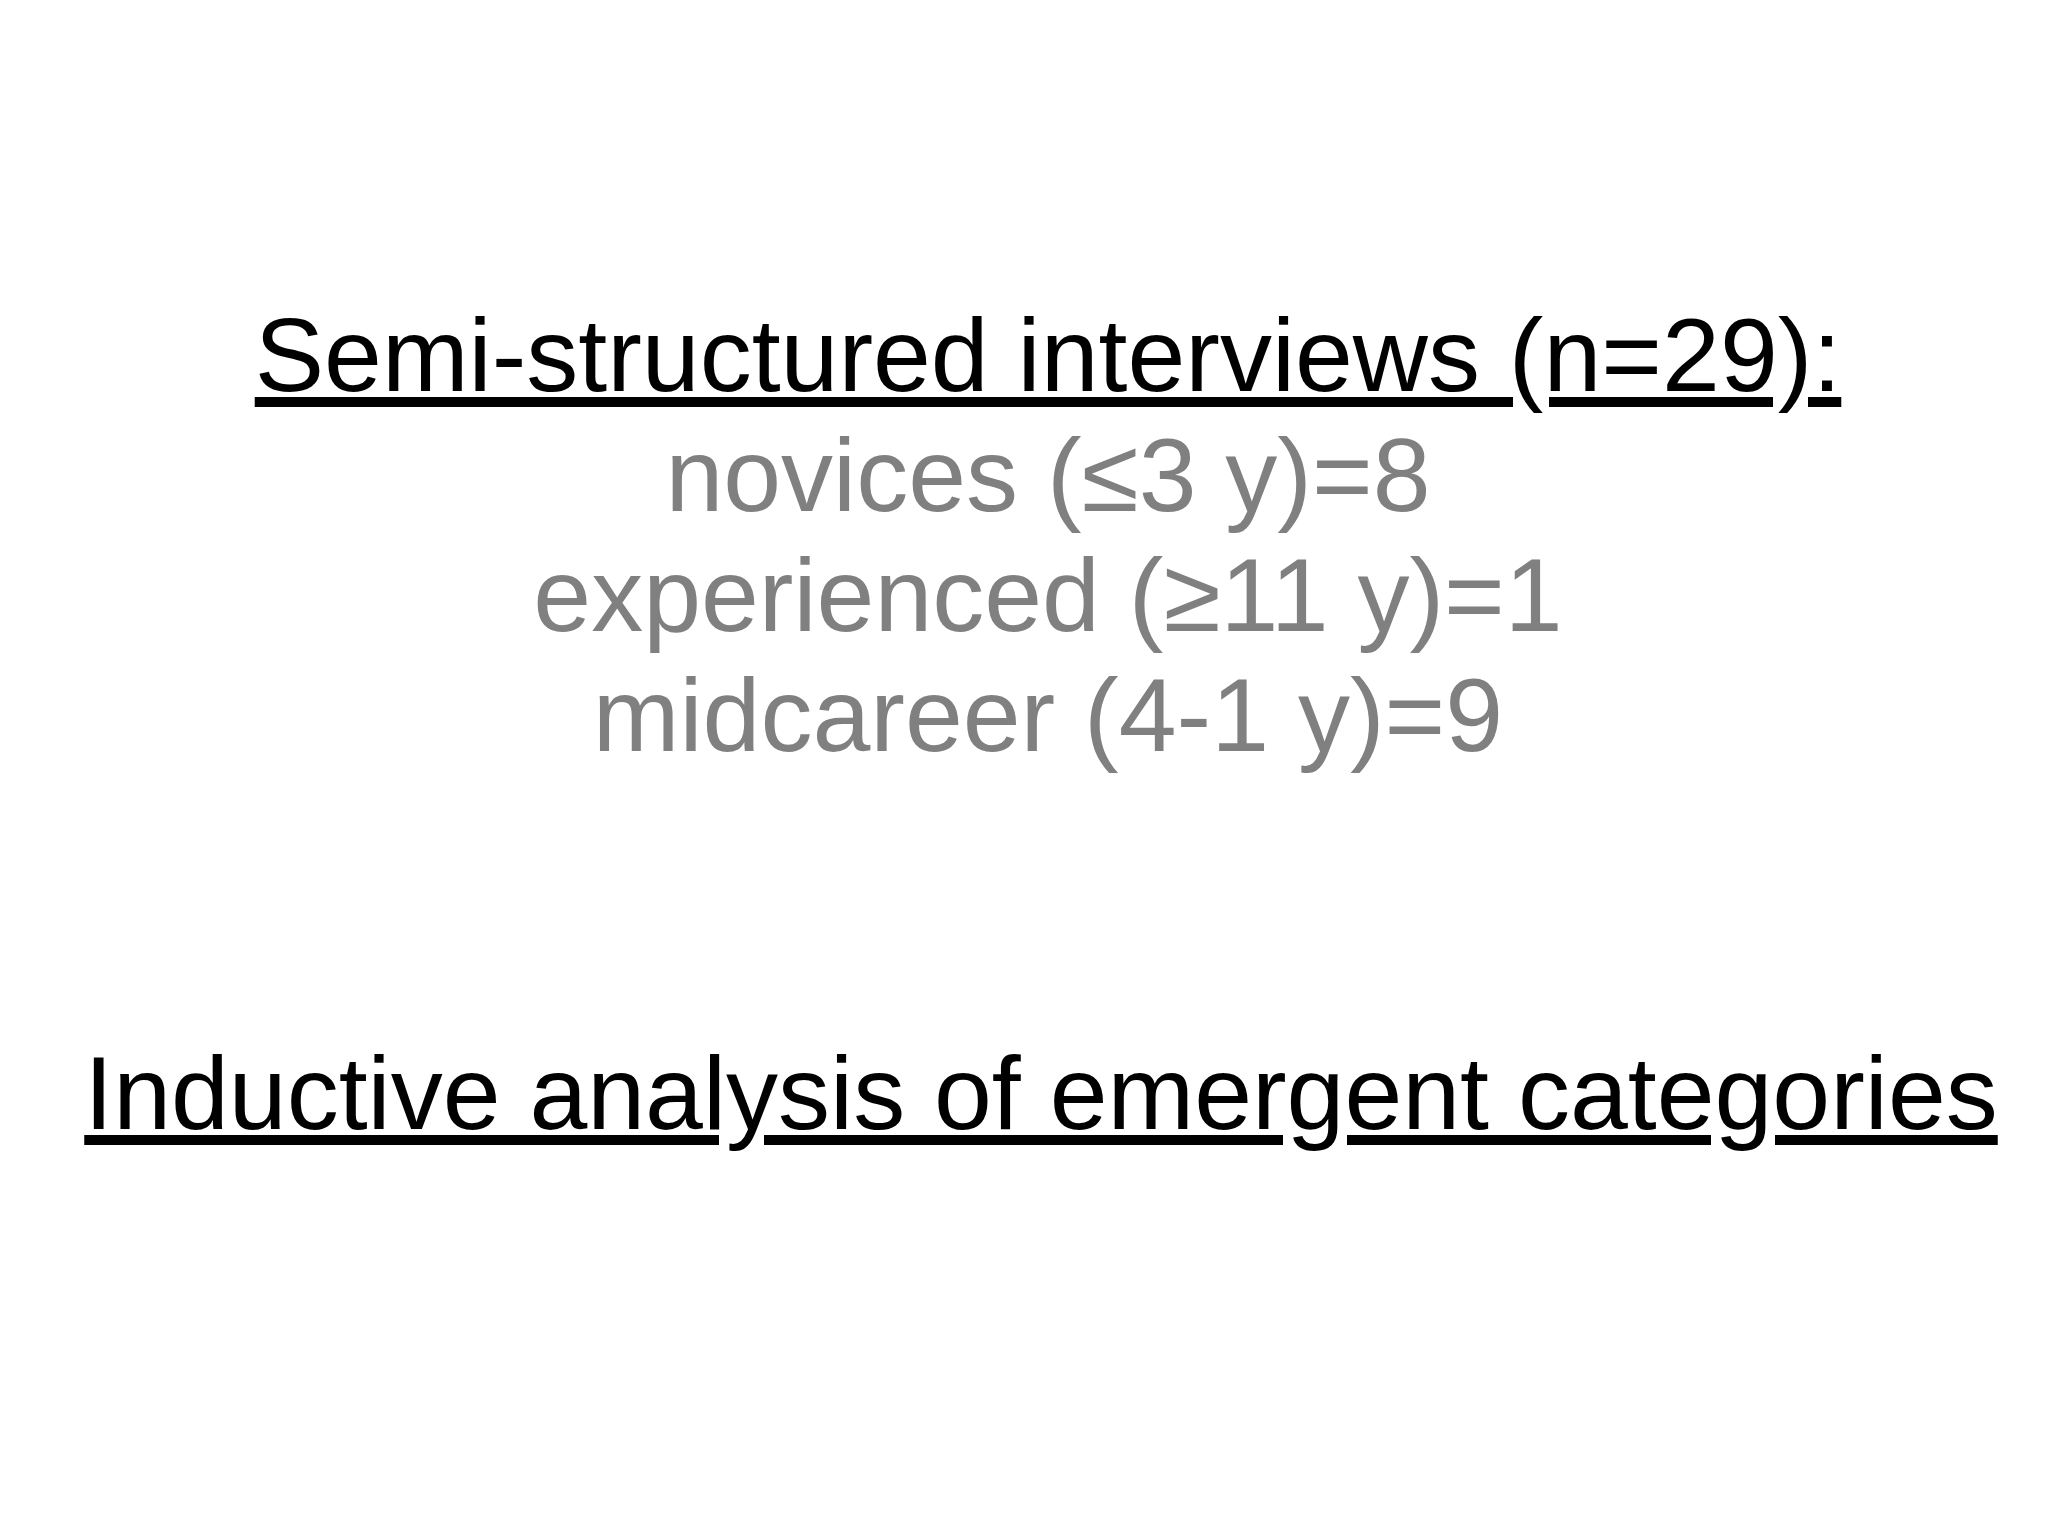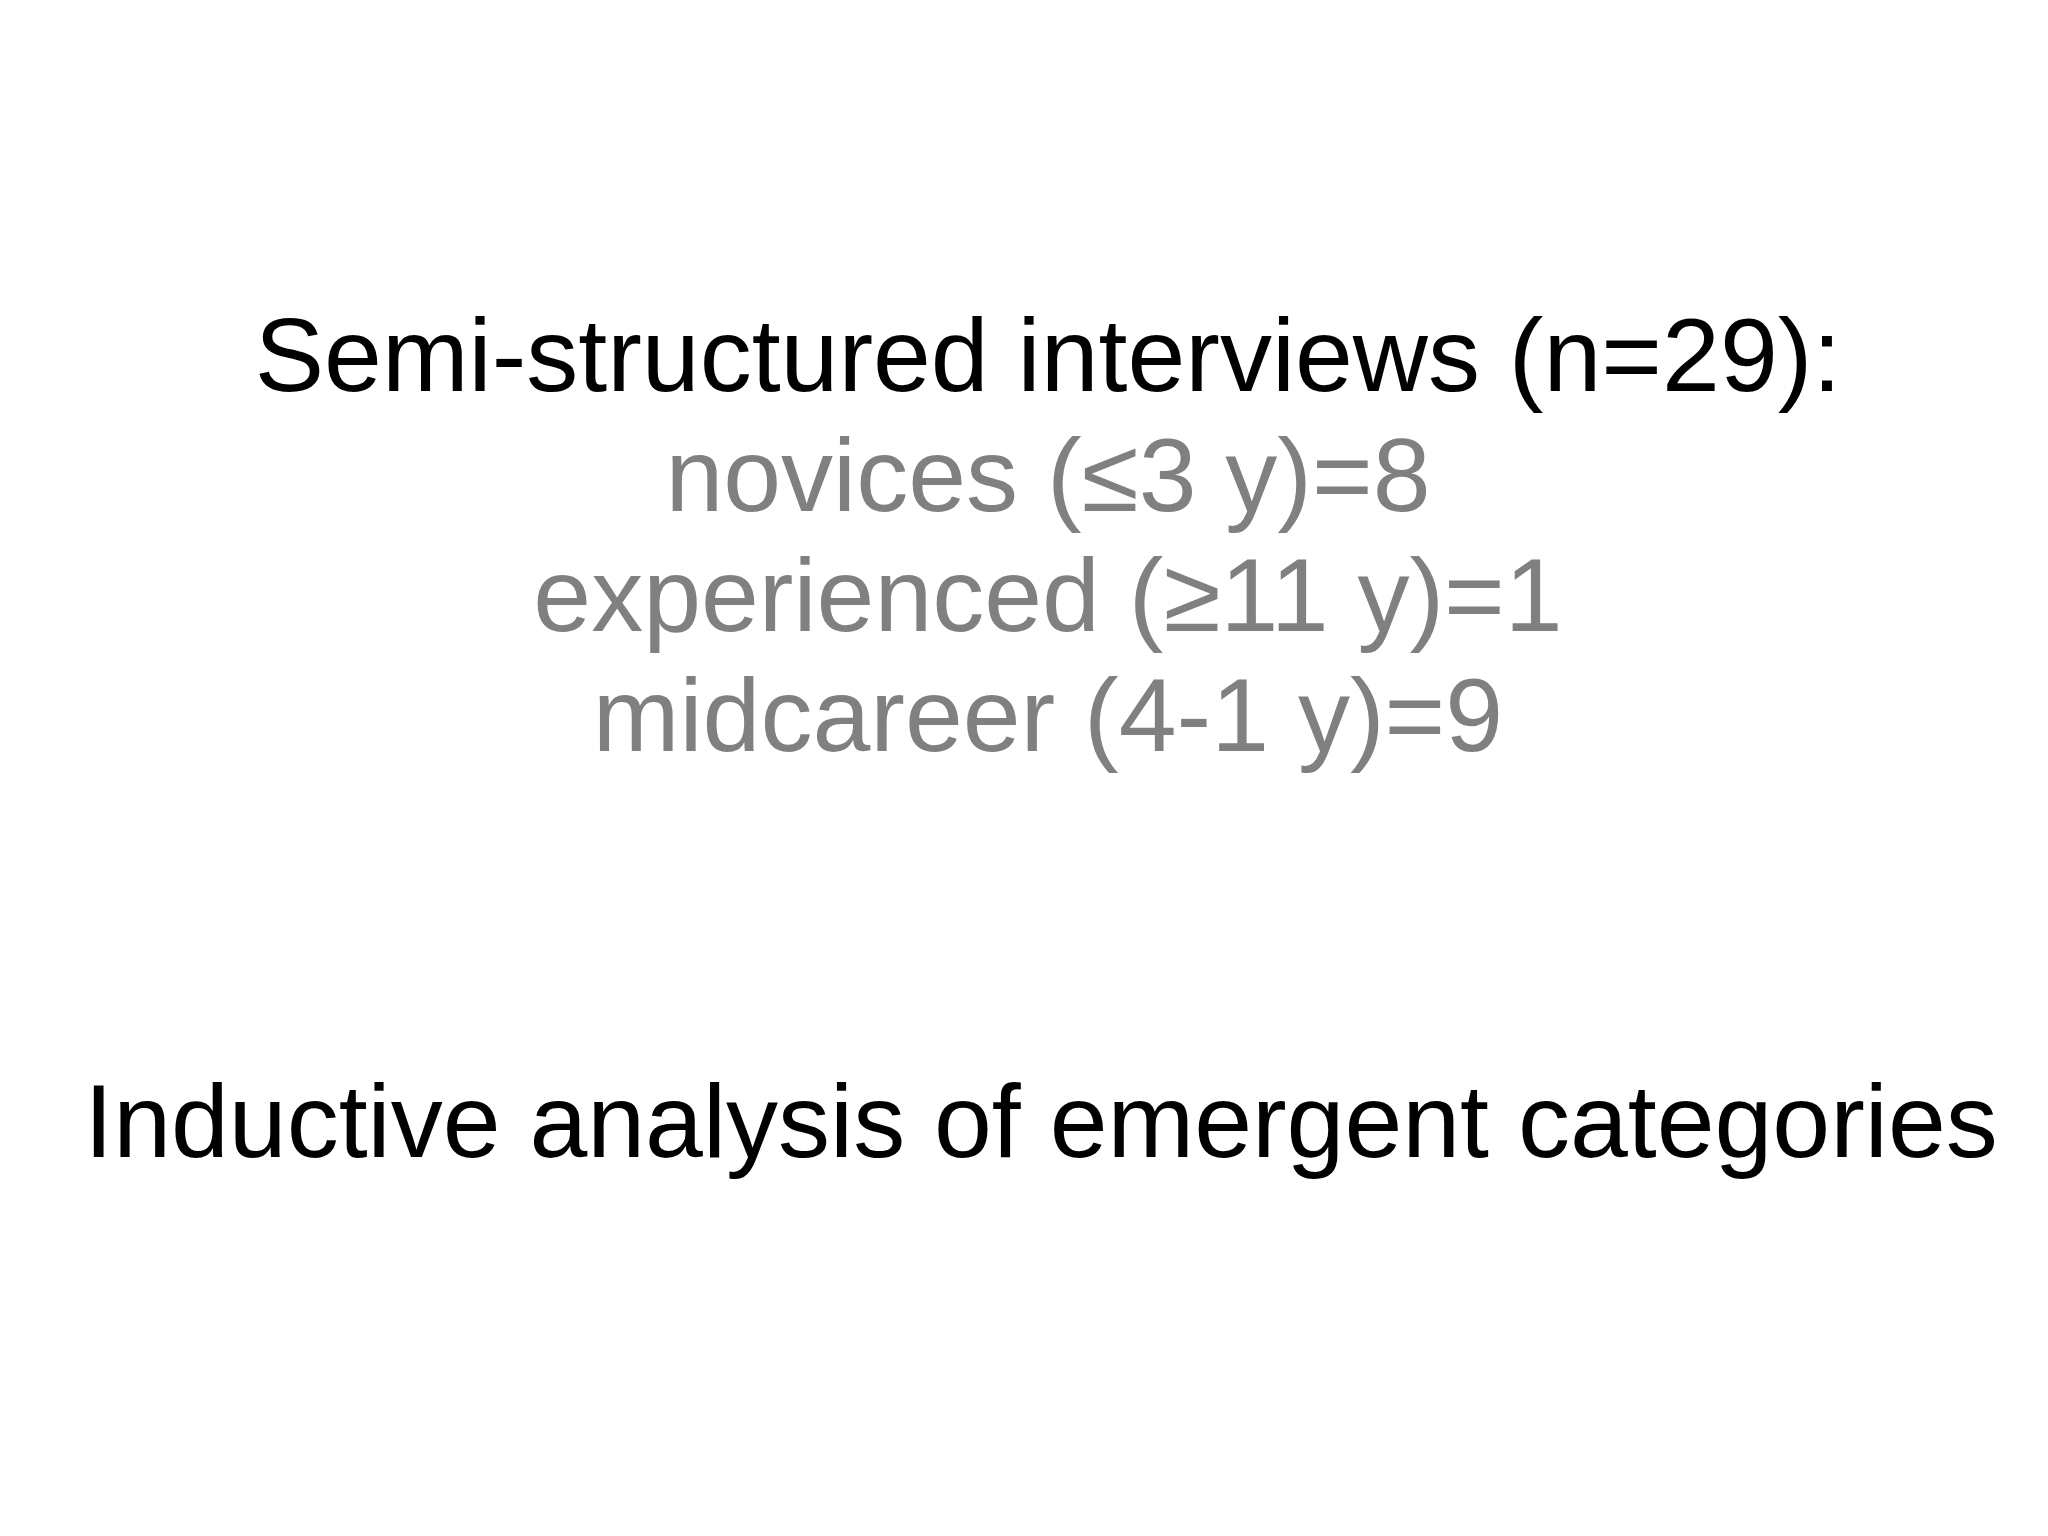--- a/index.html
+++ b/index.html
@@ -31,24 +31,24 @@
     position: absolute;
     top: 1033px;
     left: 0;
     right: 0;
     padding-left: 34px;
     box-sizing: border-box;
     text-align: center;
     font-size: 104px;
     line-height: 120px;
     white-space: nowrap;
-    margin-top: 28px;
   }
   .line.black {
     color: var(--text-black, #000000);
+    text-decoration: underline;
   }
   .line.gray {
     color: var(--text-gray, #808080);
   }
 </style>
 </head>
 <body>
 
 <div class="slide">
   <div class="top-block">

